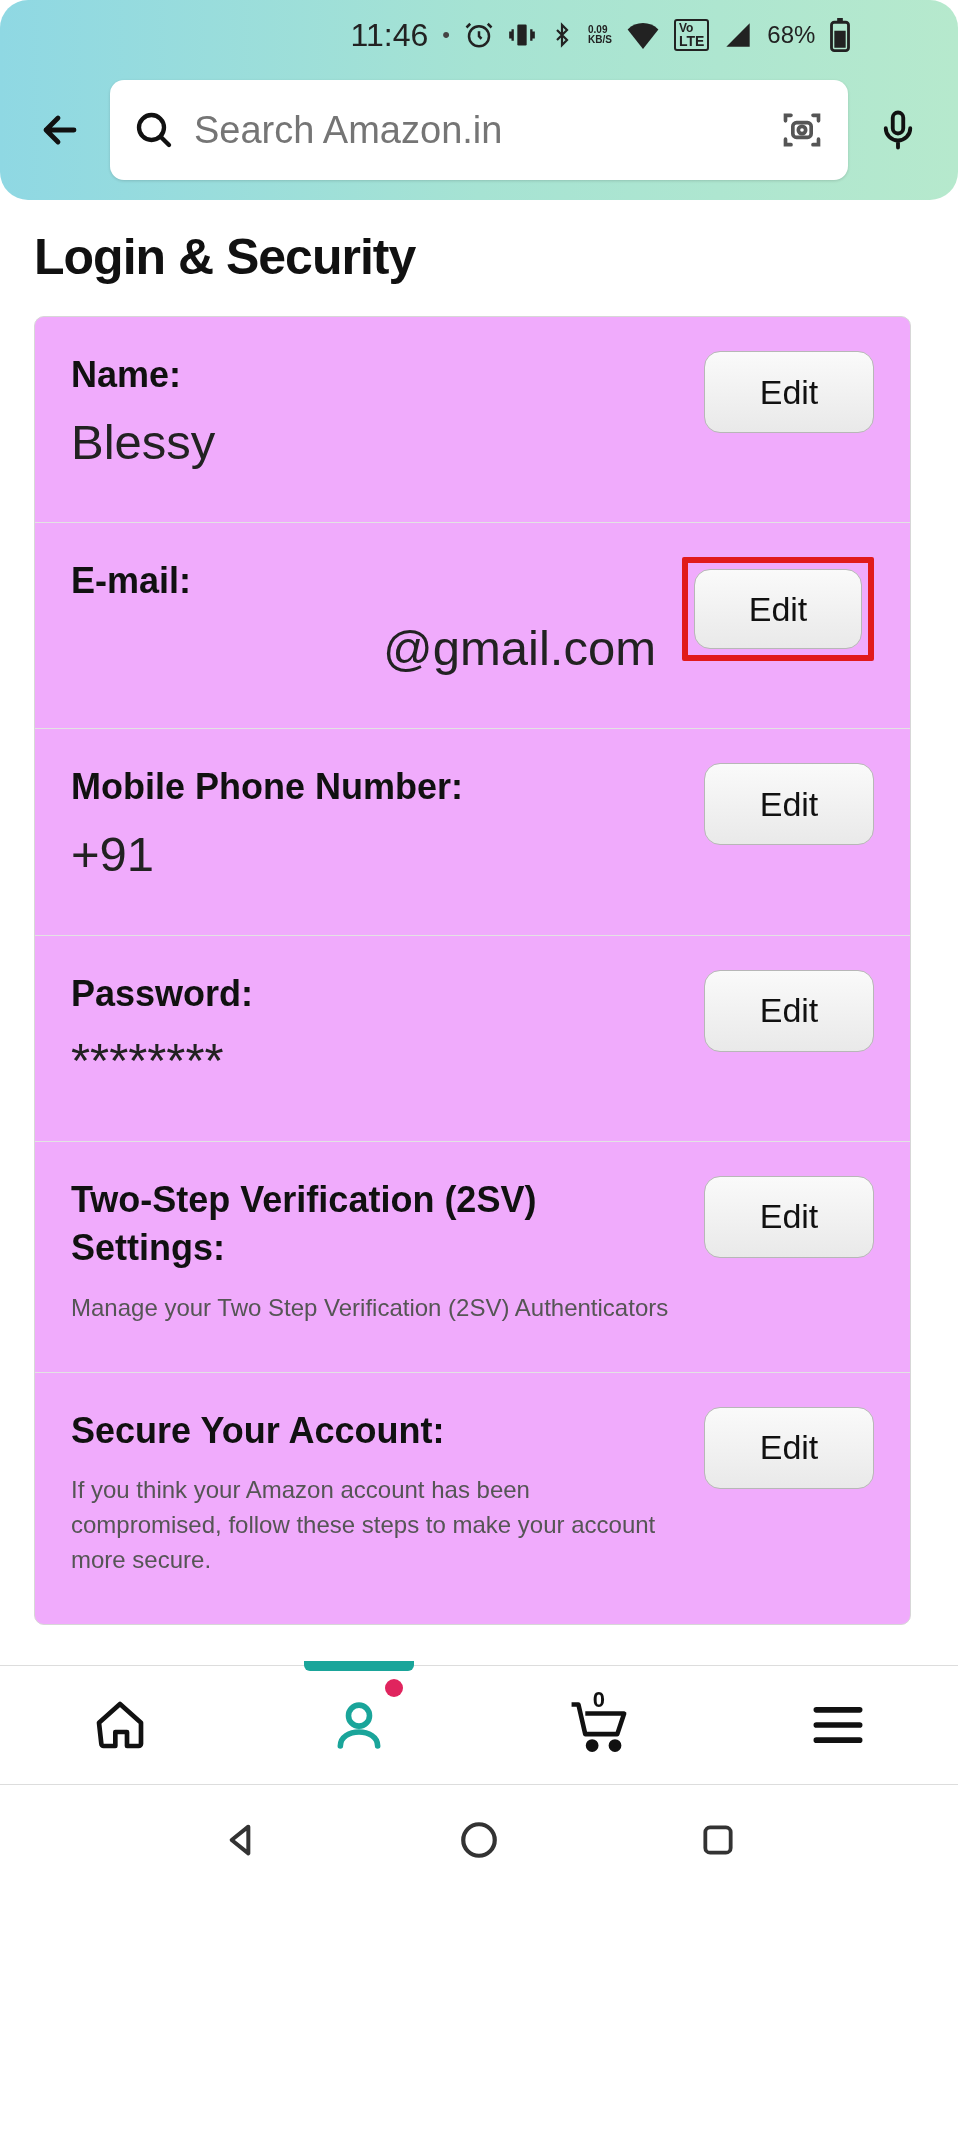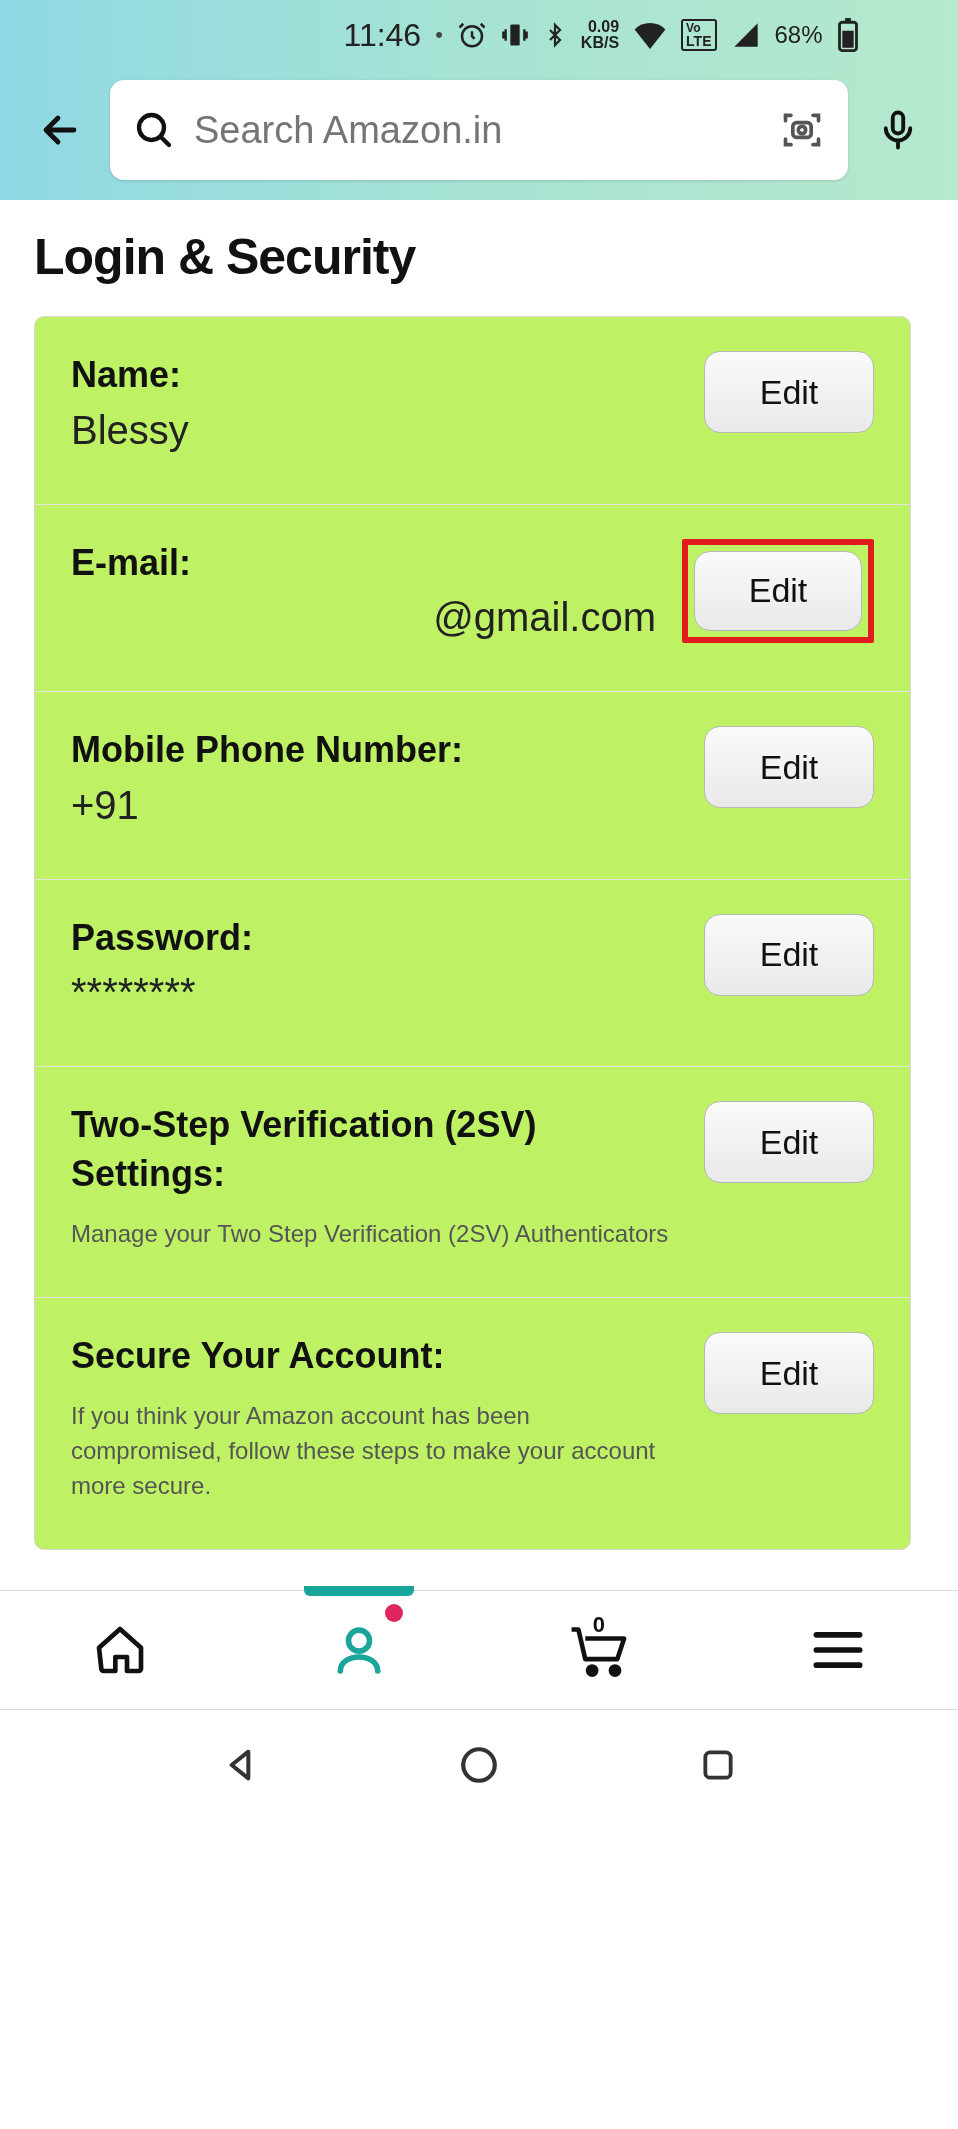--- a/index.html
+++ b/index.html
@@ -1,37 +1,38 @@
 <!DOCTYPE html>
 <html><head>
 <meta charset="utf-8">
 <style>
   * { box-sizing: border-box; margin: 0; padding: 0; }
   html, body { width: 958px; height: 2129px; font-family: -apple-system, "Segoe UI", Arial, sans-serif; background: #fff; color: #111; }
   
   .topwrap {
     background: linear-gradient(90deg, #8fd8e3 0%, #a6e3d3 50%, #b6e9cd 100%);
     padding-bottom: 20px;
+    border-radius: 28px;
   }
   .statusbar {
     height: 70px;
     display: flex;
     align-items: center;
     justify-content: center;
     gap: 14px;
     font-size: 30px;
     font-weight: 500;
     color: #222;
     padding: 0 40px;
   }
   .statusbar .spacer-left { flex: 0 0 230px; }
   .statusbar .clock { font-size: 32px; }
   .statusbar .dot { font-size: 22px; color:#444; }
   .statusbar .ico { display:inline-flex; align-items:center; }
-  .statusbar .kbs { font-size:16px; line-height:1; text-align:right; font-weight:600; }
+  .statusbar .kbs { font-size:10px; line-height:1; text-align:left; font-weight:600; }
   .statusbar .lte { border:2px solid #222; font-size:14px; padding:1px 3px; border-radius:3px; line-height:1; font-weight:700;}
   .statusbar .battpct { font-size:24px; }
   .headerrow {
     display:flex; align-items:center; gap:20px; padding: 10px 30px 0 30px;
   }
   .back { width:60px; height:60px; display:flex; align-items:center; justify-content:center; }
   .searchbox {
     flex:1; background:#fff; border-radius:14px; height:100px;
     display:flex; align-items:center; padding:0 24px; gap:20px;
     box-shadow: 0 1px 3px rgba(0,0,0,.15);
@@ -42,32 +43,32 @@
   .searchbox input::placeholder { color:#757575; }
   .mic { width:60px; height:60px; display:flex; align-items:center; justify-content:center; }
 
   
   .page { padding: 28px 47px 0 34px; }
   .page-title { font-size:50px; font-weight:800; letter-spacing:-1px; }
   .card {
     margin-top: 30px;
     border:1px solid #d7d7d7;
     border-radius:10px;
-    background:#bef264;
+    background:#f0abfc;
   }
   .row {
     display:flex; align-items:flex-start; gap:20px;
     padding: 34px 36px 46px 36px;
     border-bottom:1px solid #e3e3e3;
     position:relative;
   }
   .row:last-child { border-bottom:0; }
   .rowbody { flex:1; min-width:0; }
   .label { font-size:36px; font-weight:700; color:#111; line-height:1.35; }
-  .value { font-size:40px; color:#222; line-height:1.4; margin-top:2px; }
+  .value { font-size:49px; color:#222; line-height:1.4; margin-top:8px; }
   .desc { font-size:24px; color:#555; line-height:1.45; margin-top:18px; }
   .editbtn {
     width:170px; height:82px;
     background: linear-gradient(#fafafa,#e9e9e9);
     border:1px solid #b7b7b7;
     border-radius:16px;
     font-size:34px; color:#111;
     cursor:pointer;
     font-family:inherit;
   }

